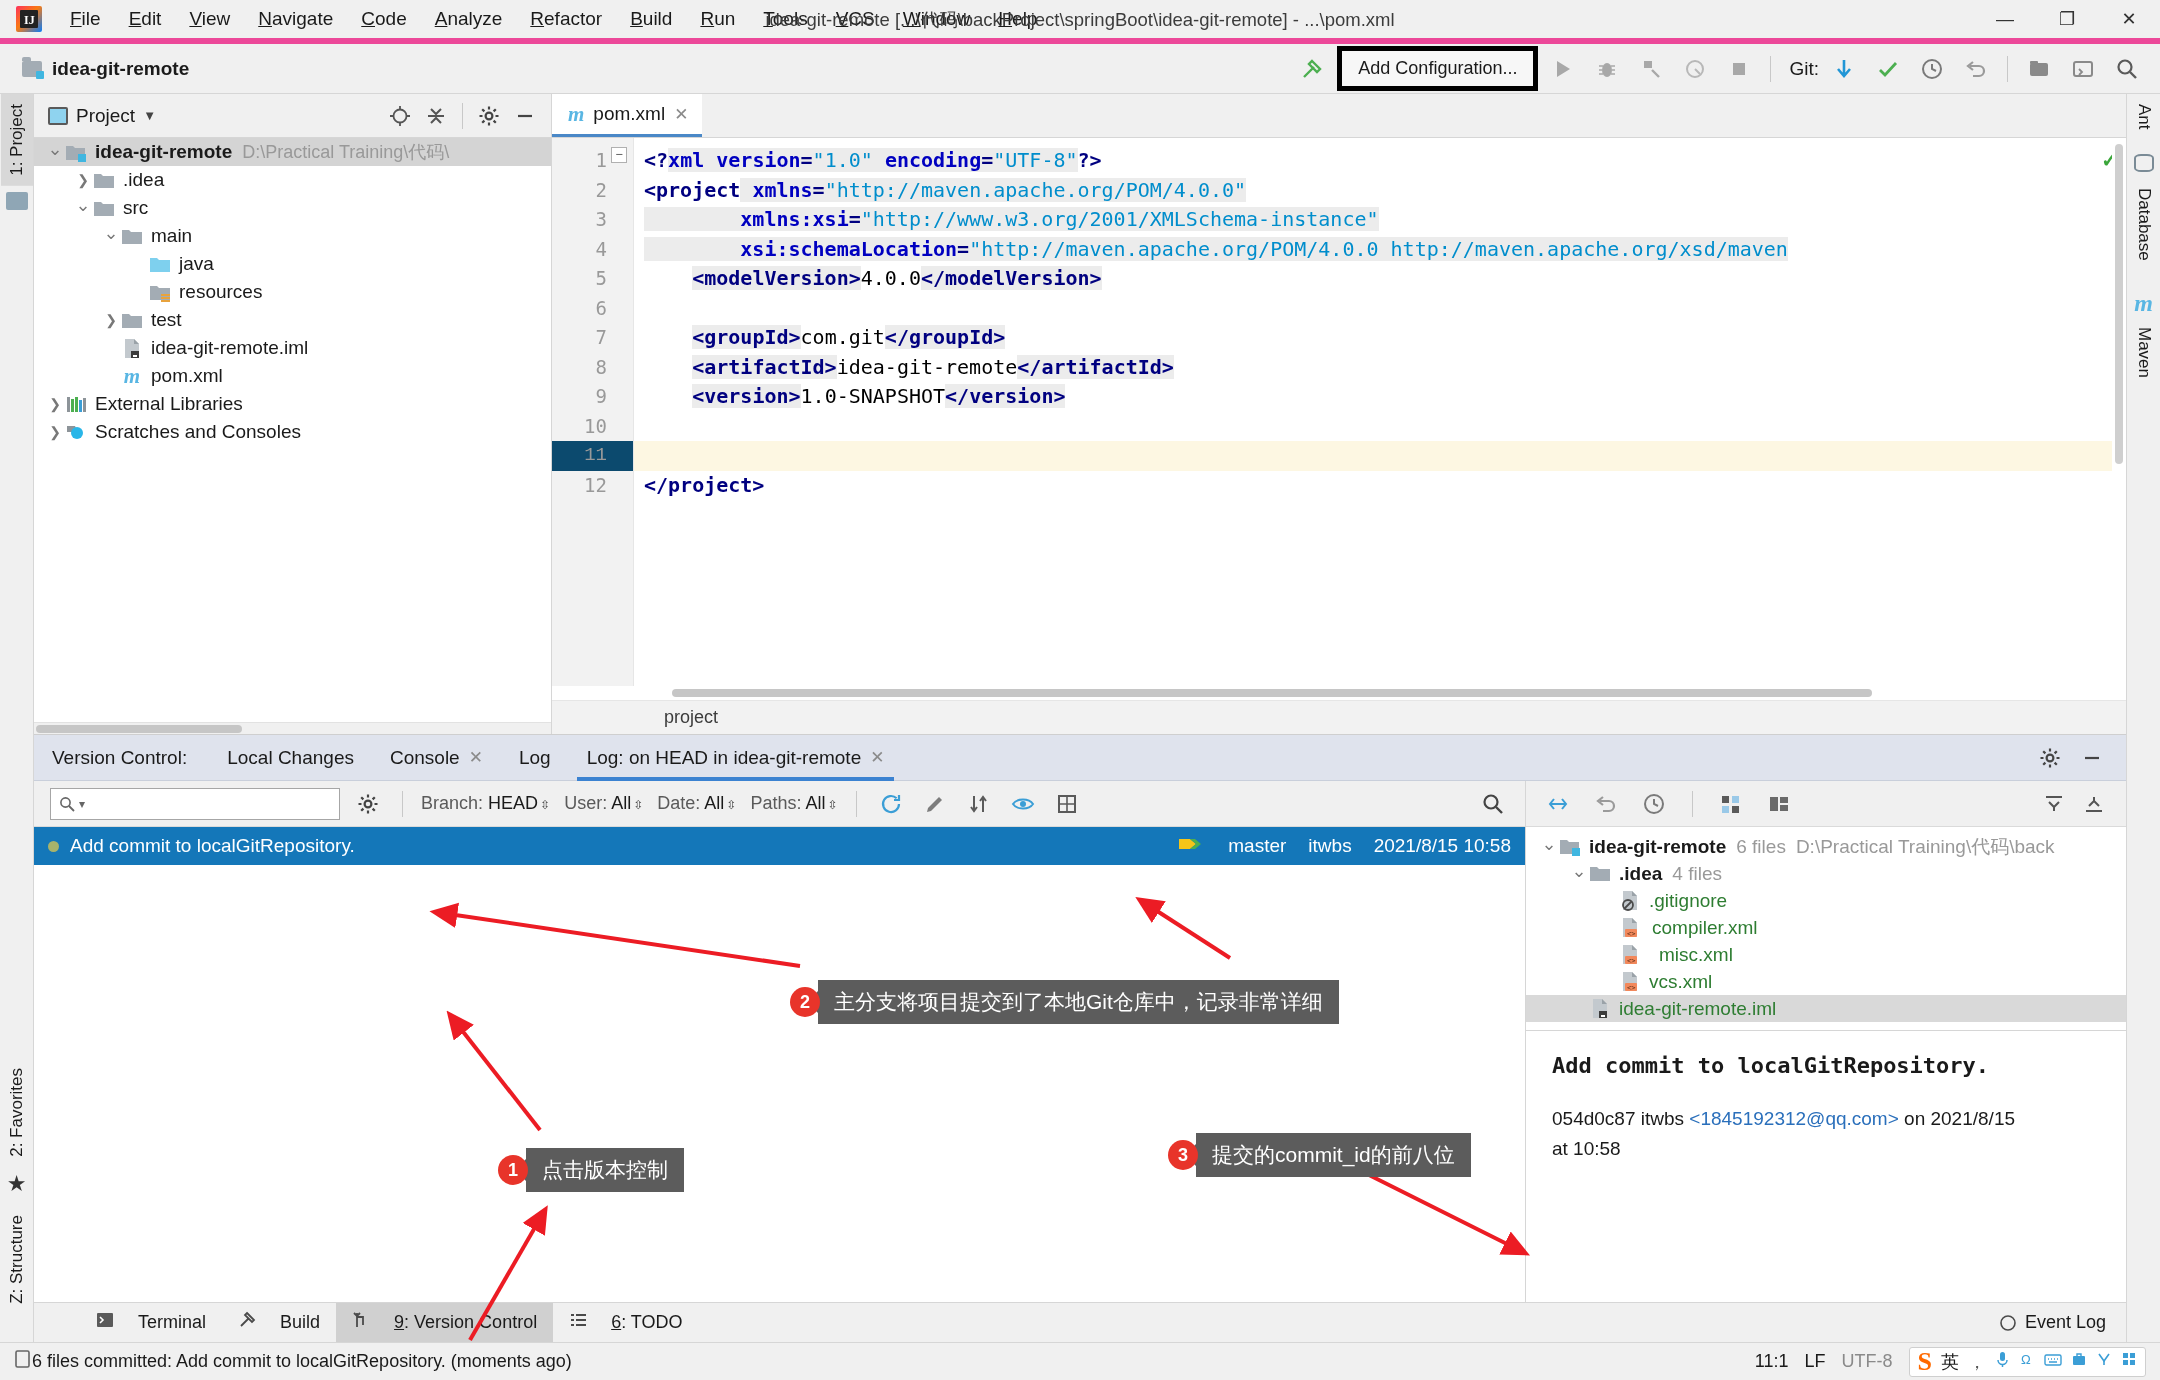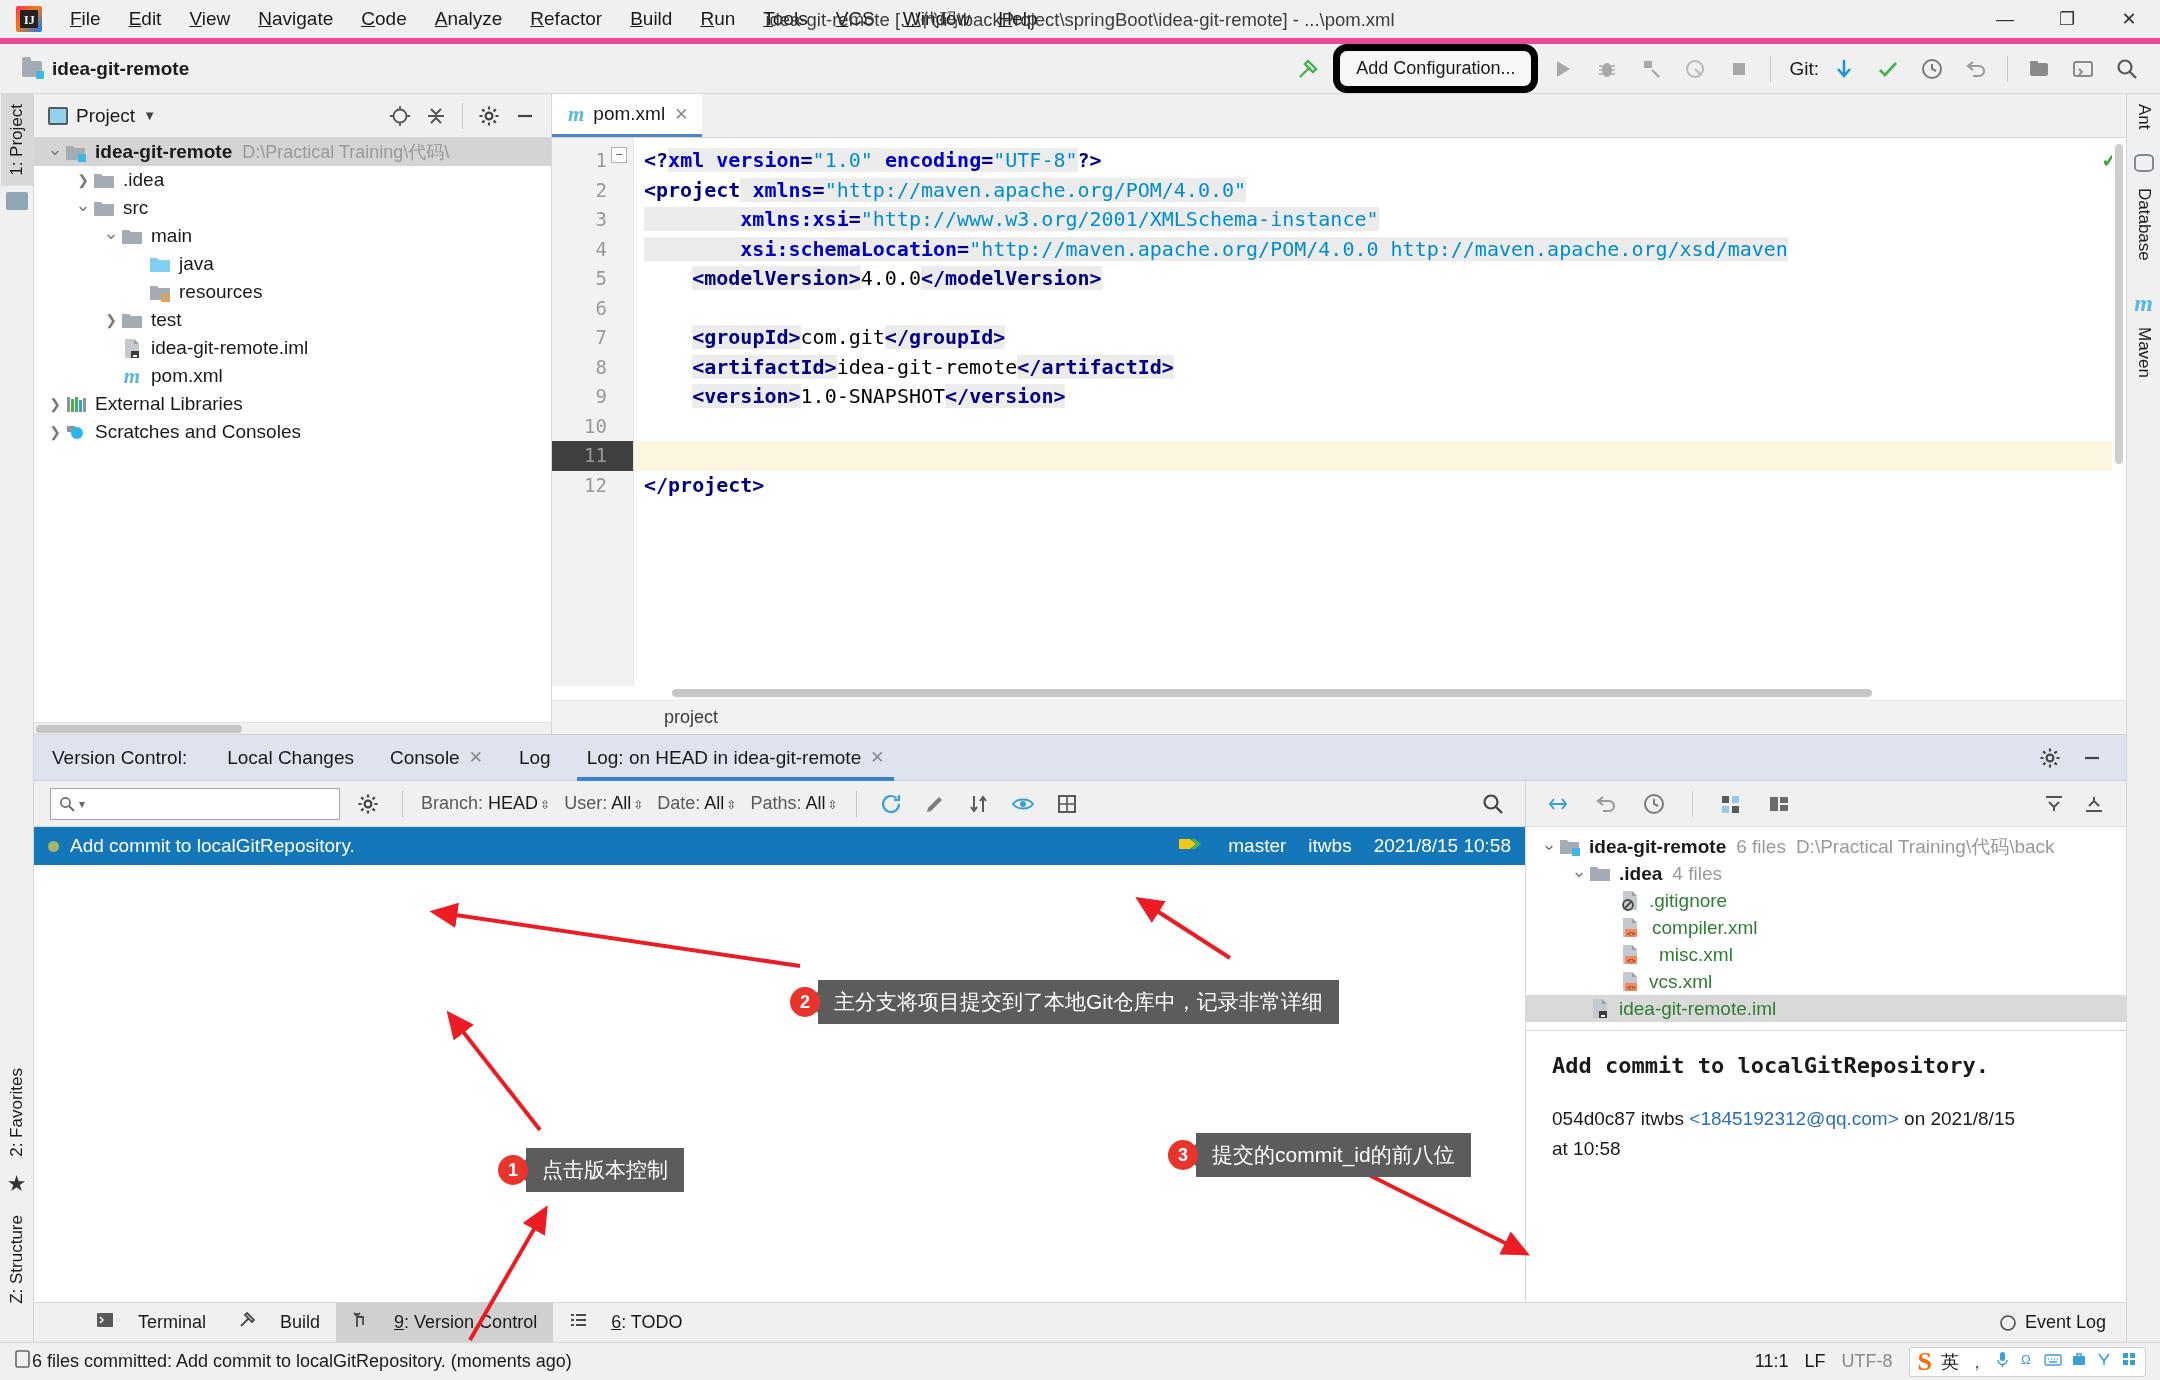--- a/index.html
+++ b/index.html
@@ -42,21 +42,21 @@
     border-bottom:1px solid #d6d6d6; padding-left:14px; gap:10px; position:relative;
   }
   .proj-chip { display:flex; align-items:center; gap:10px; font-weight:bold; font-size:19px; padding:4px 8px;}
   .folder {
     width:20px;height:16px;background:#a3acb4;border-radius:2px;position:relative;flex:0 0 auto;
   }
   .folder:before{content:"";position:absolute;left:0;top:-4px;width:9px;height:4px;background:#a3acb4;border-radius:2px 2px 0 0;}
   .folder.src:after{content:"";position:absolute;right:-2px;bottom:-2px;width:8px;height:8px;background:#40b6e0;border-radius:1px;}
   .tb-btn { width:38px;height:36px;display:flex;align-items:center;justify-content:center;border-radius:3px;}
   .run-config {
-    border:7px solid #000000; background:#f7f7f7; padding:7px 16px; font-size:18px; border-radius:14px;
+    border:5px solid #000000; background:#f7f7f7; padding:7px 16px; font-size:18px; border-radius:0;
   }
   .sep-v { width:1px;height:26px;background:#c8c8c8;margin:0 6px; }
   .git-label{font-size:19px;color:#1a1a1a;margin-left:6px;}
 
   
   .mainrow { flex:1 1 auto; display:flex; min-height:0; }
   .leftbar, .rightbar {
     width:34px; background:#f0f0f0; flex:0 0 34px; display:flex; flex-direction:column;
     align-items:center; border-right:1px solid #d6d6d6; position:relative;
   }
@@ -98,21 +98,21 @@
   }
   .mvn-m { color:#59b6e3; font-style:italic; font-weight:bold; font-family:"Liberation Serif",serif; font-size:21px;}
   .xclose { color:#8b8b8b; font-size:17px; }
   .codearea { flex:1 1 auto; display:flex; position:relative; overflow:hidden; background:#fff; }
   .gutter {
     width:82px; flex:0 0 82px; background:#f2f2f2; text-align:right; padding-top:8px;
     font-family:"DejaVu Sans Mono", monospace; font-size:19px; color:#999; border-right:1px solid #e6e6e6;
     position:relative;
   }
   .gutter .gl { height:29.5px; line-height:29.5px; padding-right:26px; }
-  .gutter .gl.hl{ background:#404040; }
+  .gutter .gl.hl{ background:#0c4a6e;font-family:Liberation Mono, monospace; }
   .code {
     flex:1 1 auto; padding-top:8px; font-family:"DejaVu Sans Mono", monospace; font-size:20px;
     white-space:pre; overflow:hidden; position:relative; line-height:29.5px; color:#000;
   }
   .code .ln { height:29.5px; padding-left:10px; }
   .code .ln.hl { background:#fdf7e2; }
   .tagb { color:#000080; font-weight:bold; }
   .attr { color:#0000c0; font-weight:bold; }
   .val  { color:#008dcc; }
   .txt  { color:#000; }

